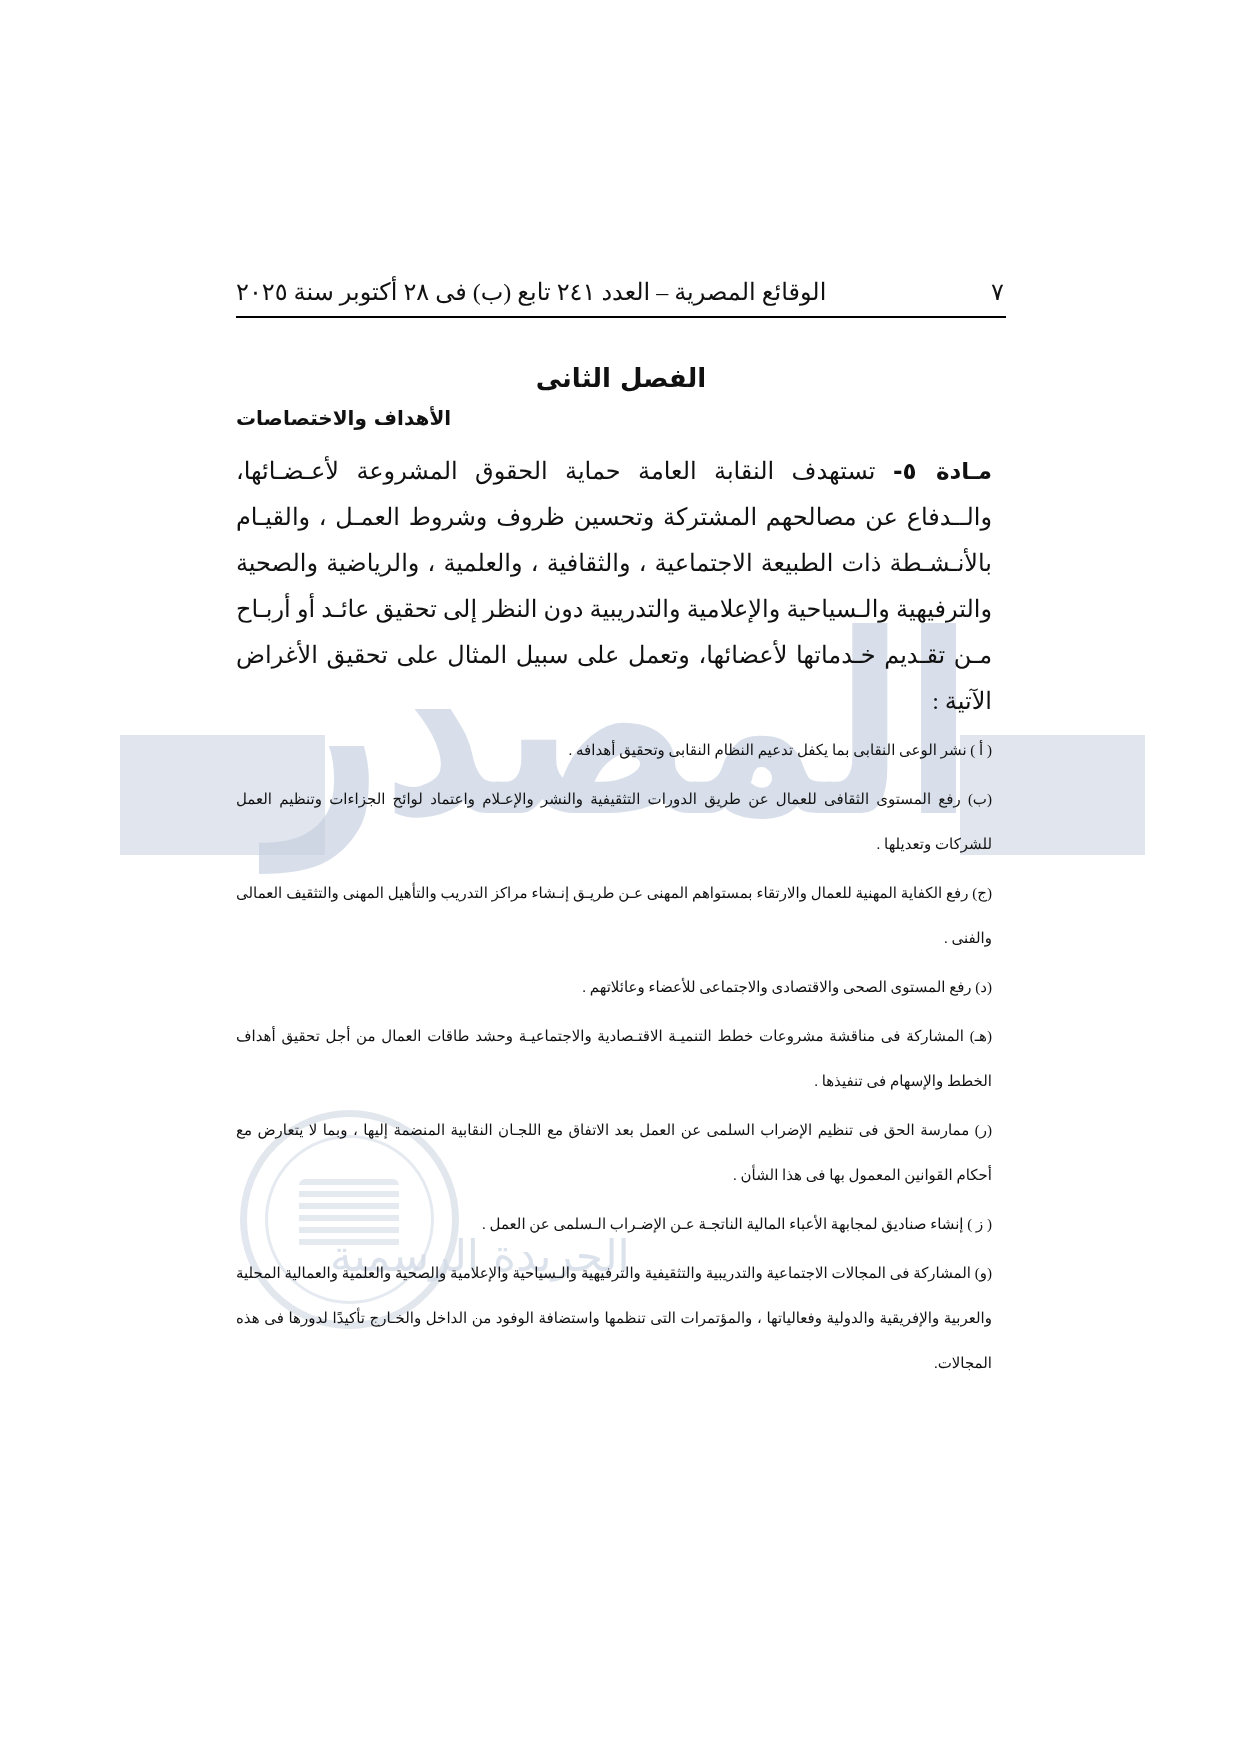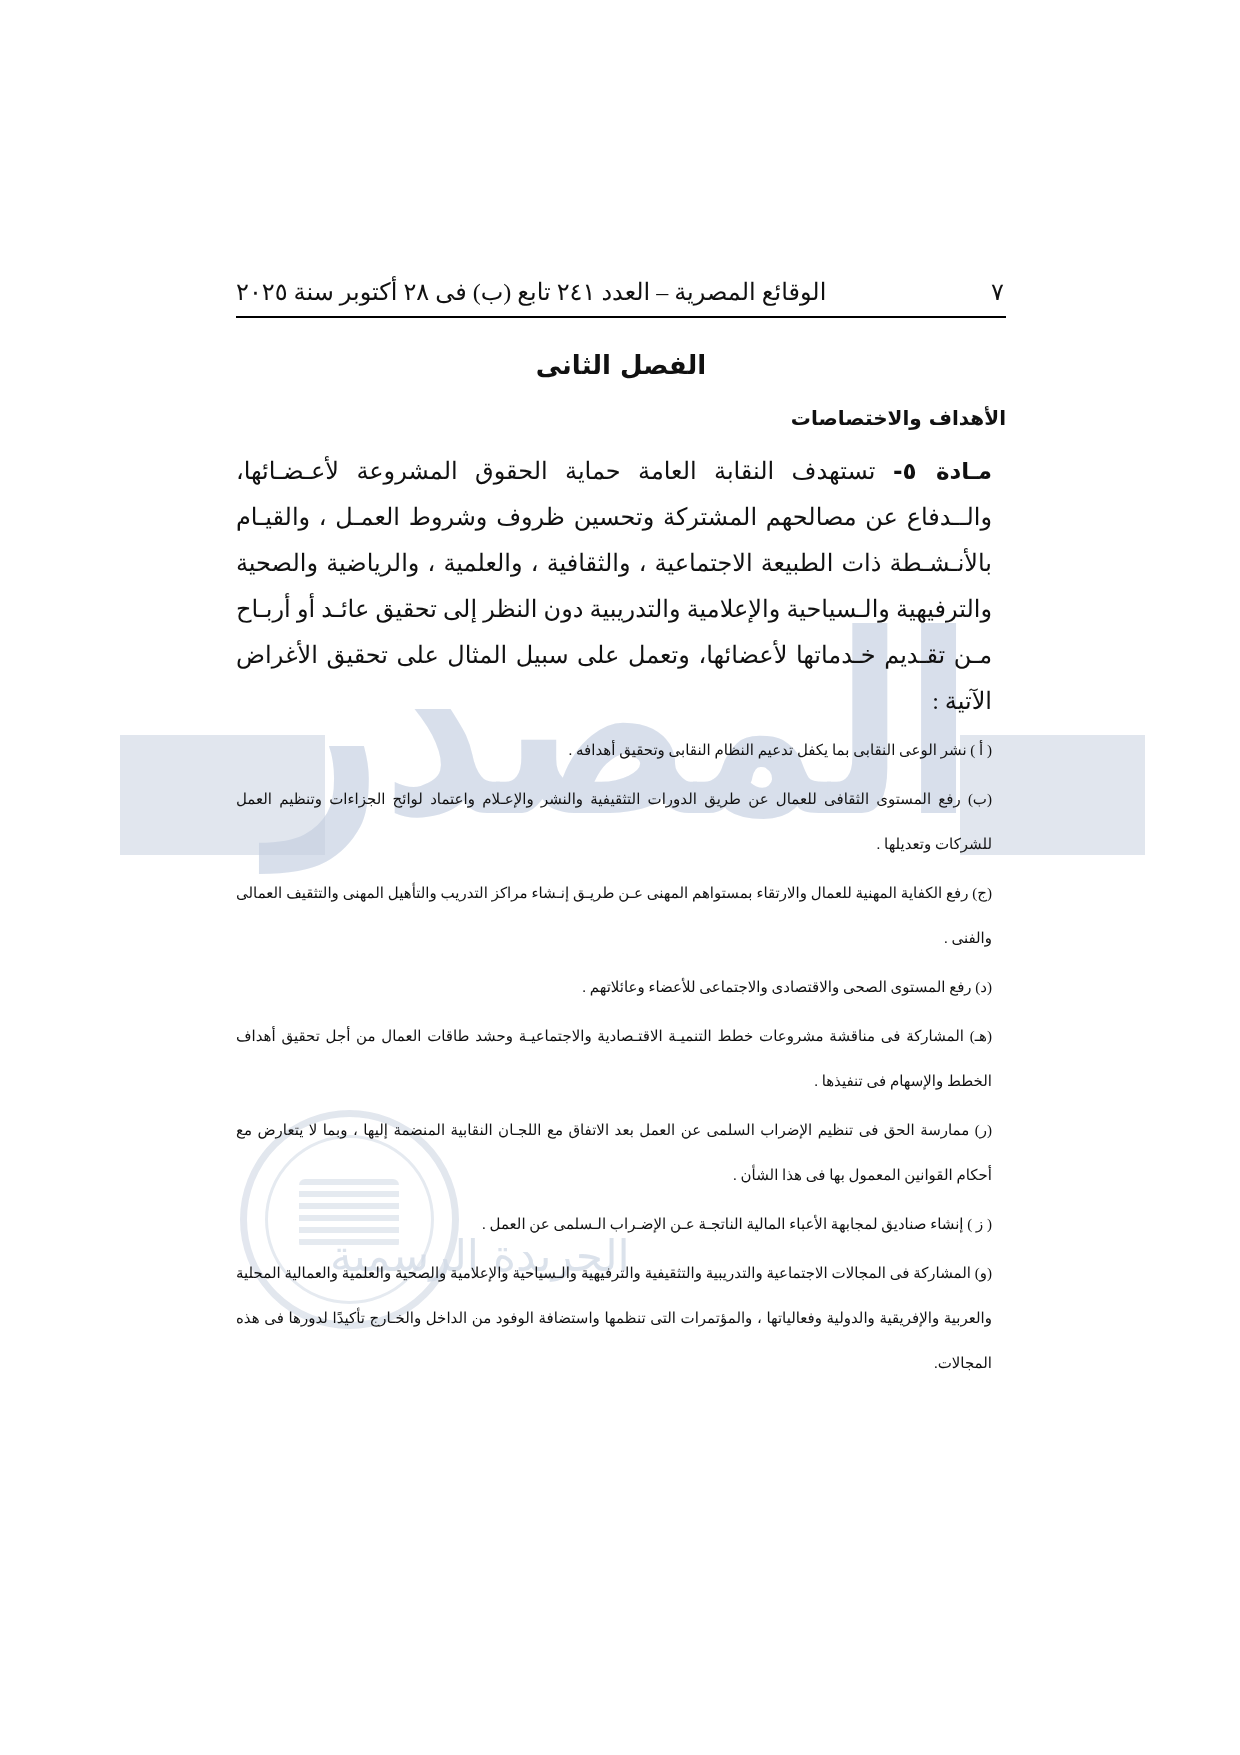--- a/index.html
+++ b/index.html
@@ -120,34 +120,34 @@
     position: absolute;
     top: 316px;
     left: 236px;
     width: 770px;
     height: 2px;
     background: #000000;
   }
 
   .chapter-title {
     position: absolute;
-    top: 350px;
+    top: 363px;
     left: 236px;
     width: 770px;
     text-align: center;
     font-family: "DejaVu Sans", sans-serif;
     font-weight: bold;
     font-size: 26px;
   }
   .section-title {
     position: absolute;
     top: 406px;
     left: 236px;
     width: 770px;
-    text-align: right;
+    text-align: left;
     font-family: "DejaVu Sans", sans-serif;
     font-weight: bold;
     font-size: 20px;
   }
 
   .body {
     position: absolute;
     top: 448px;
     left: 236px;
     width: 772px;

